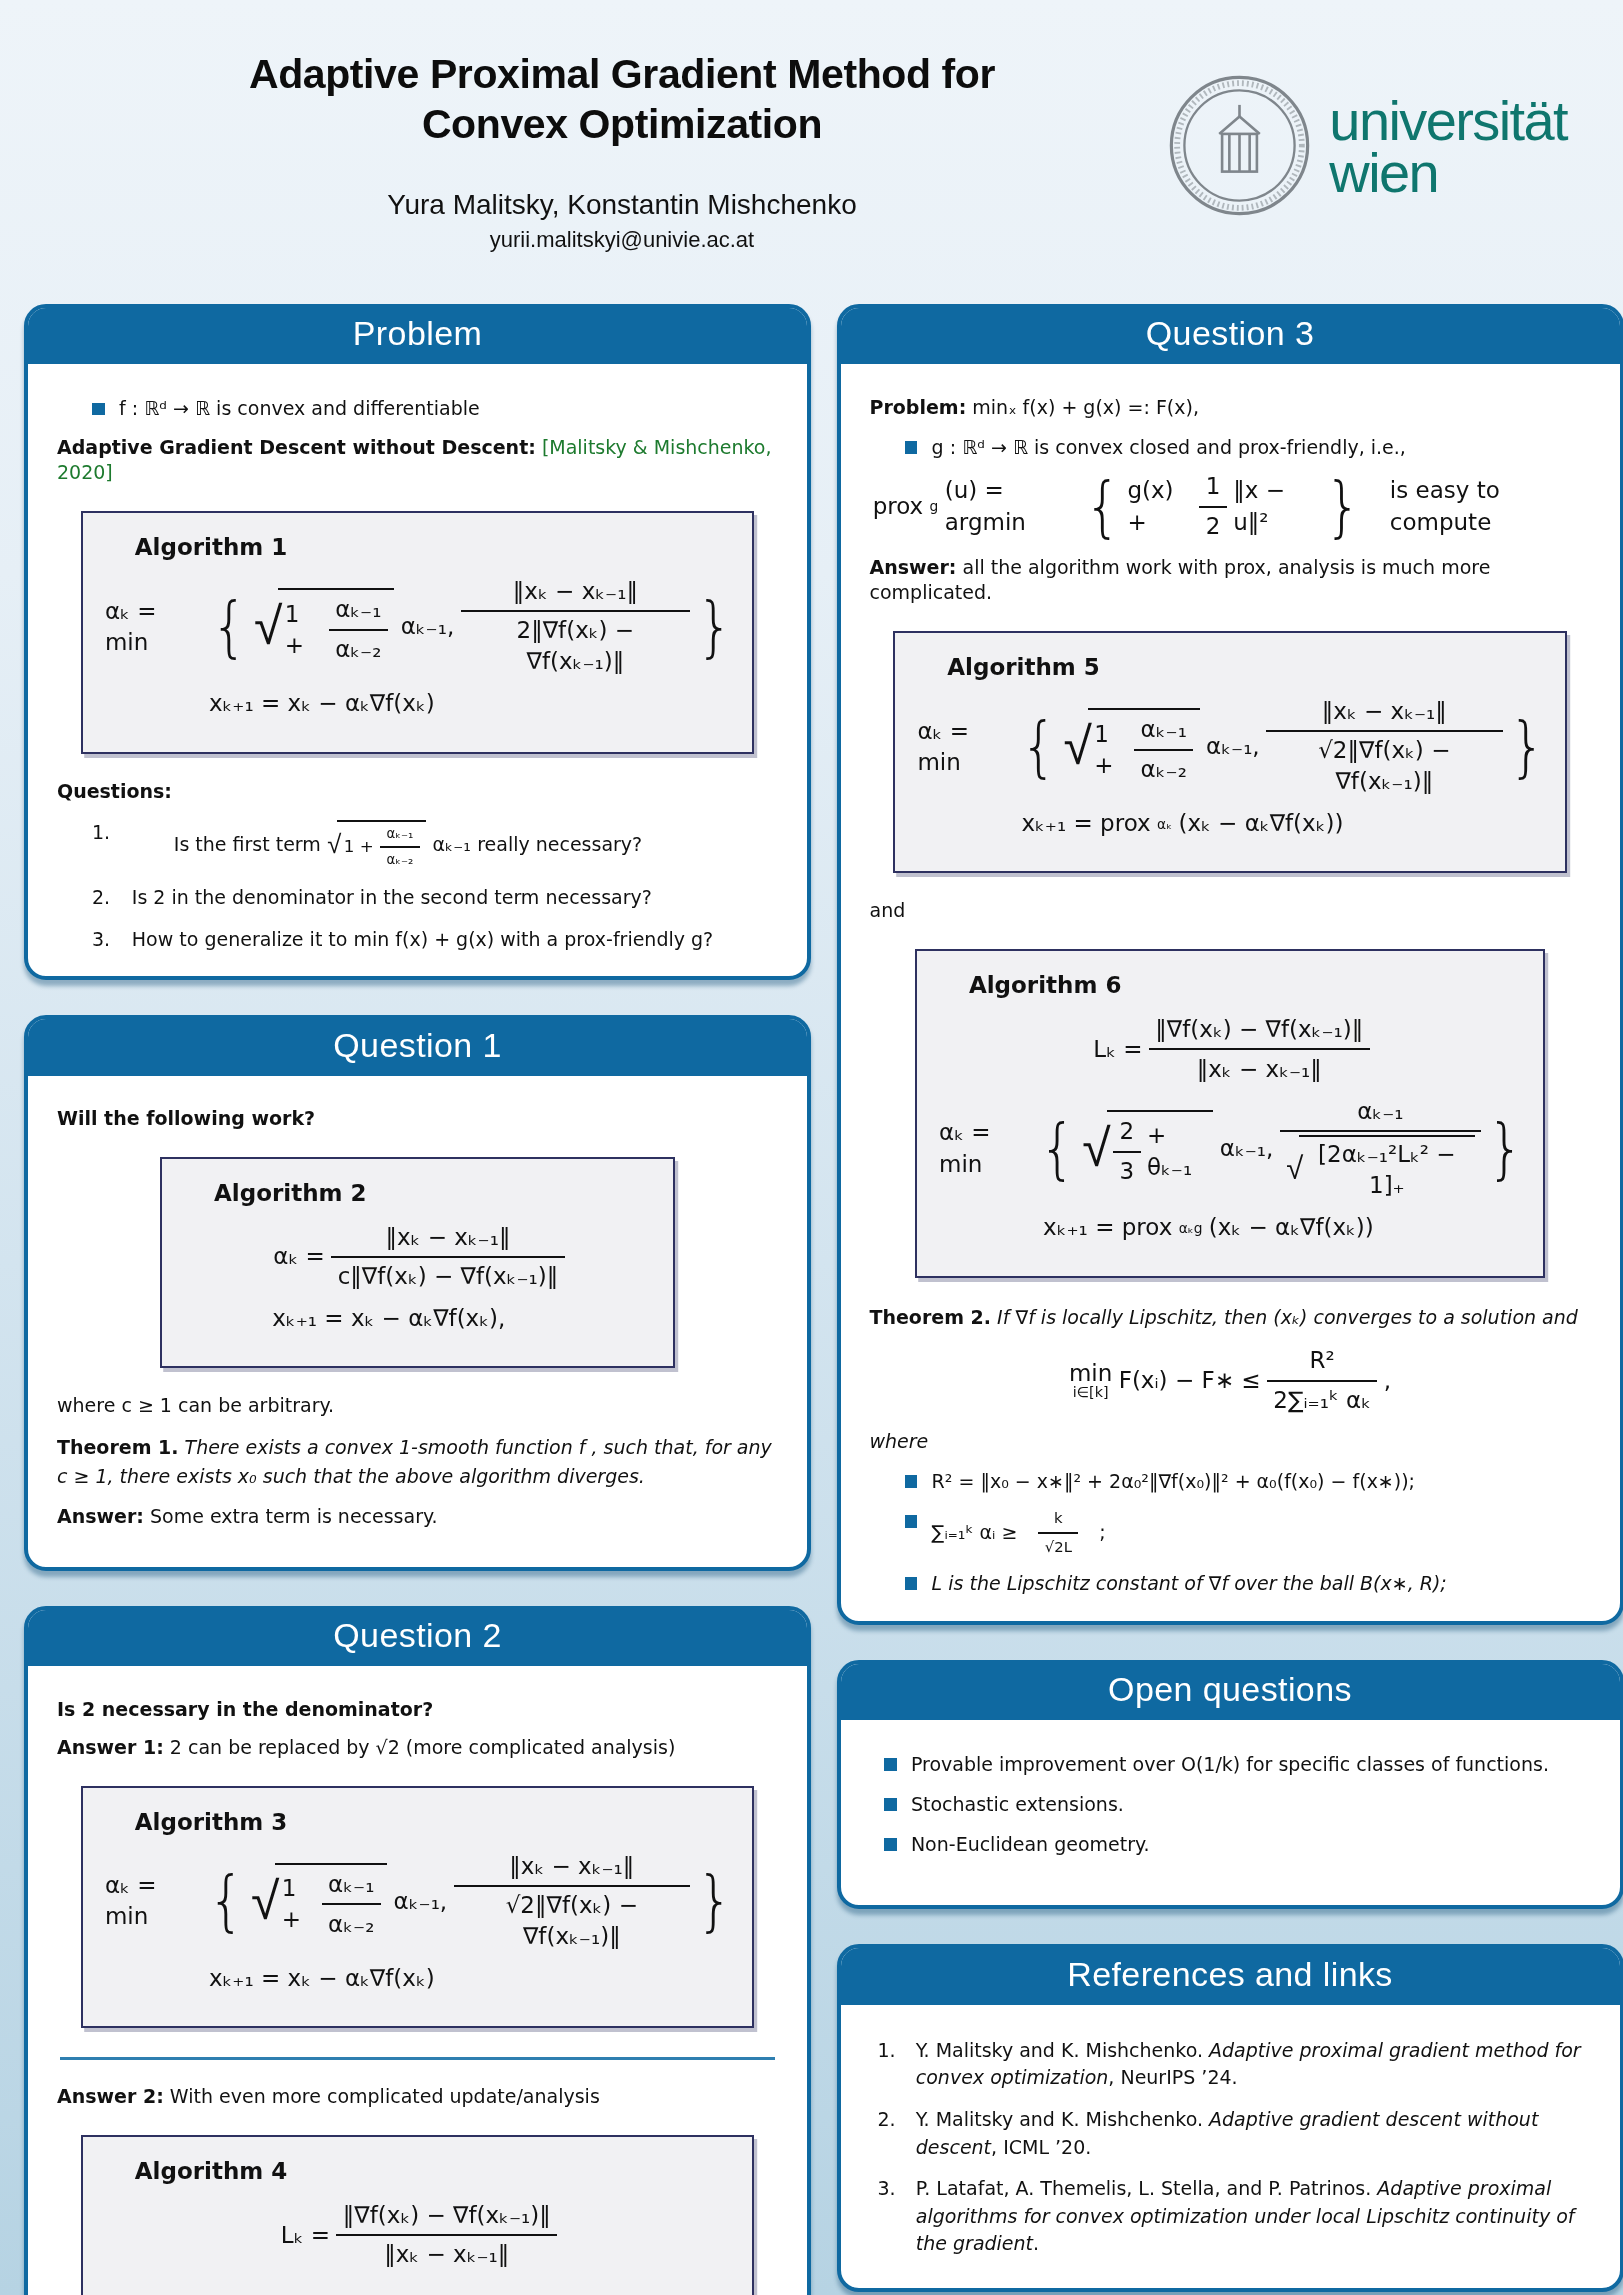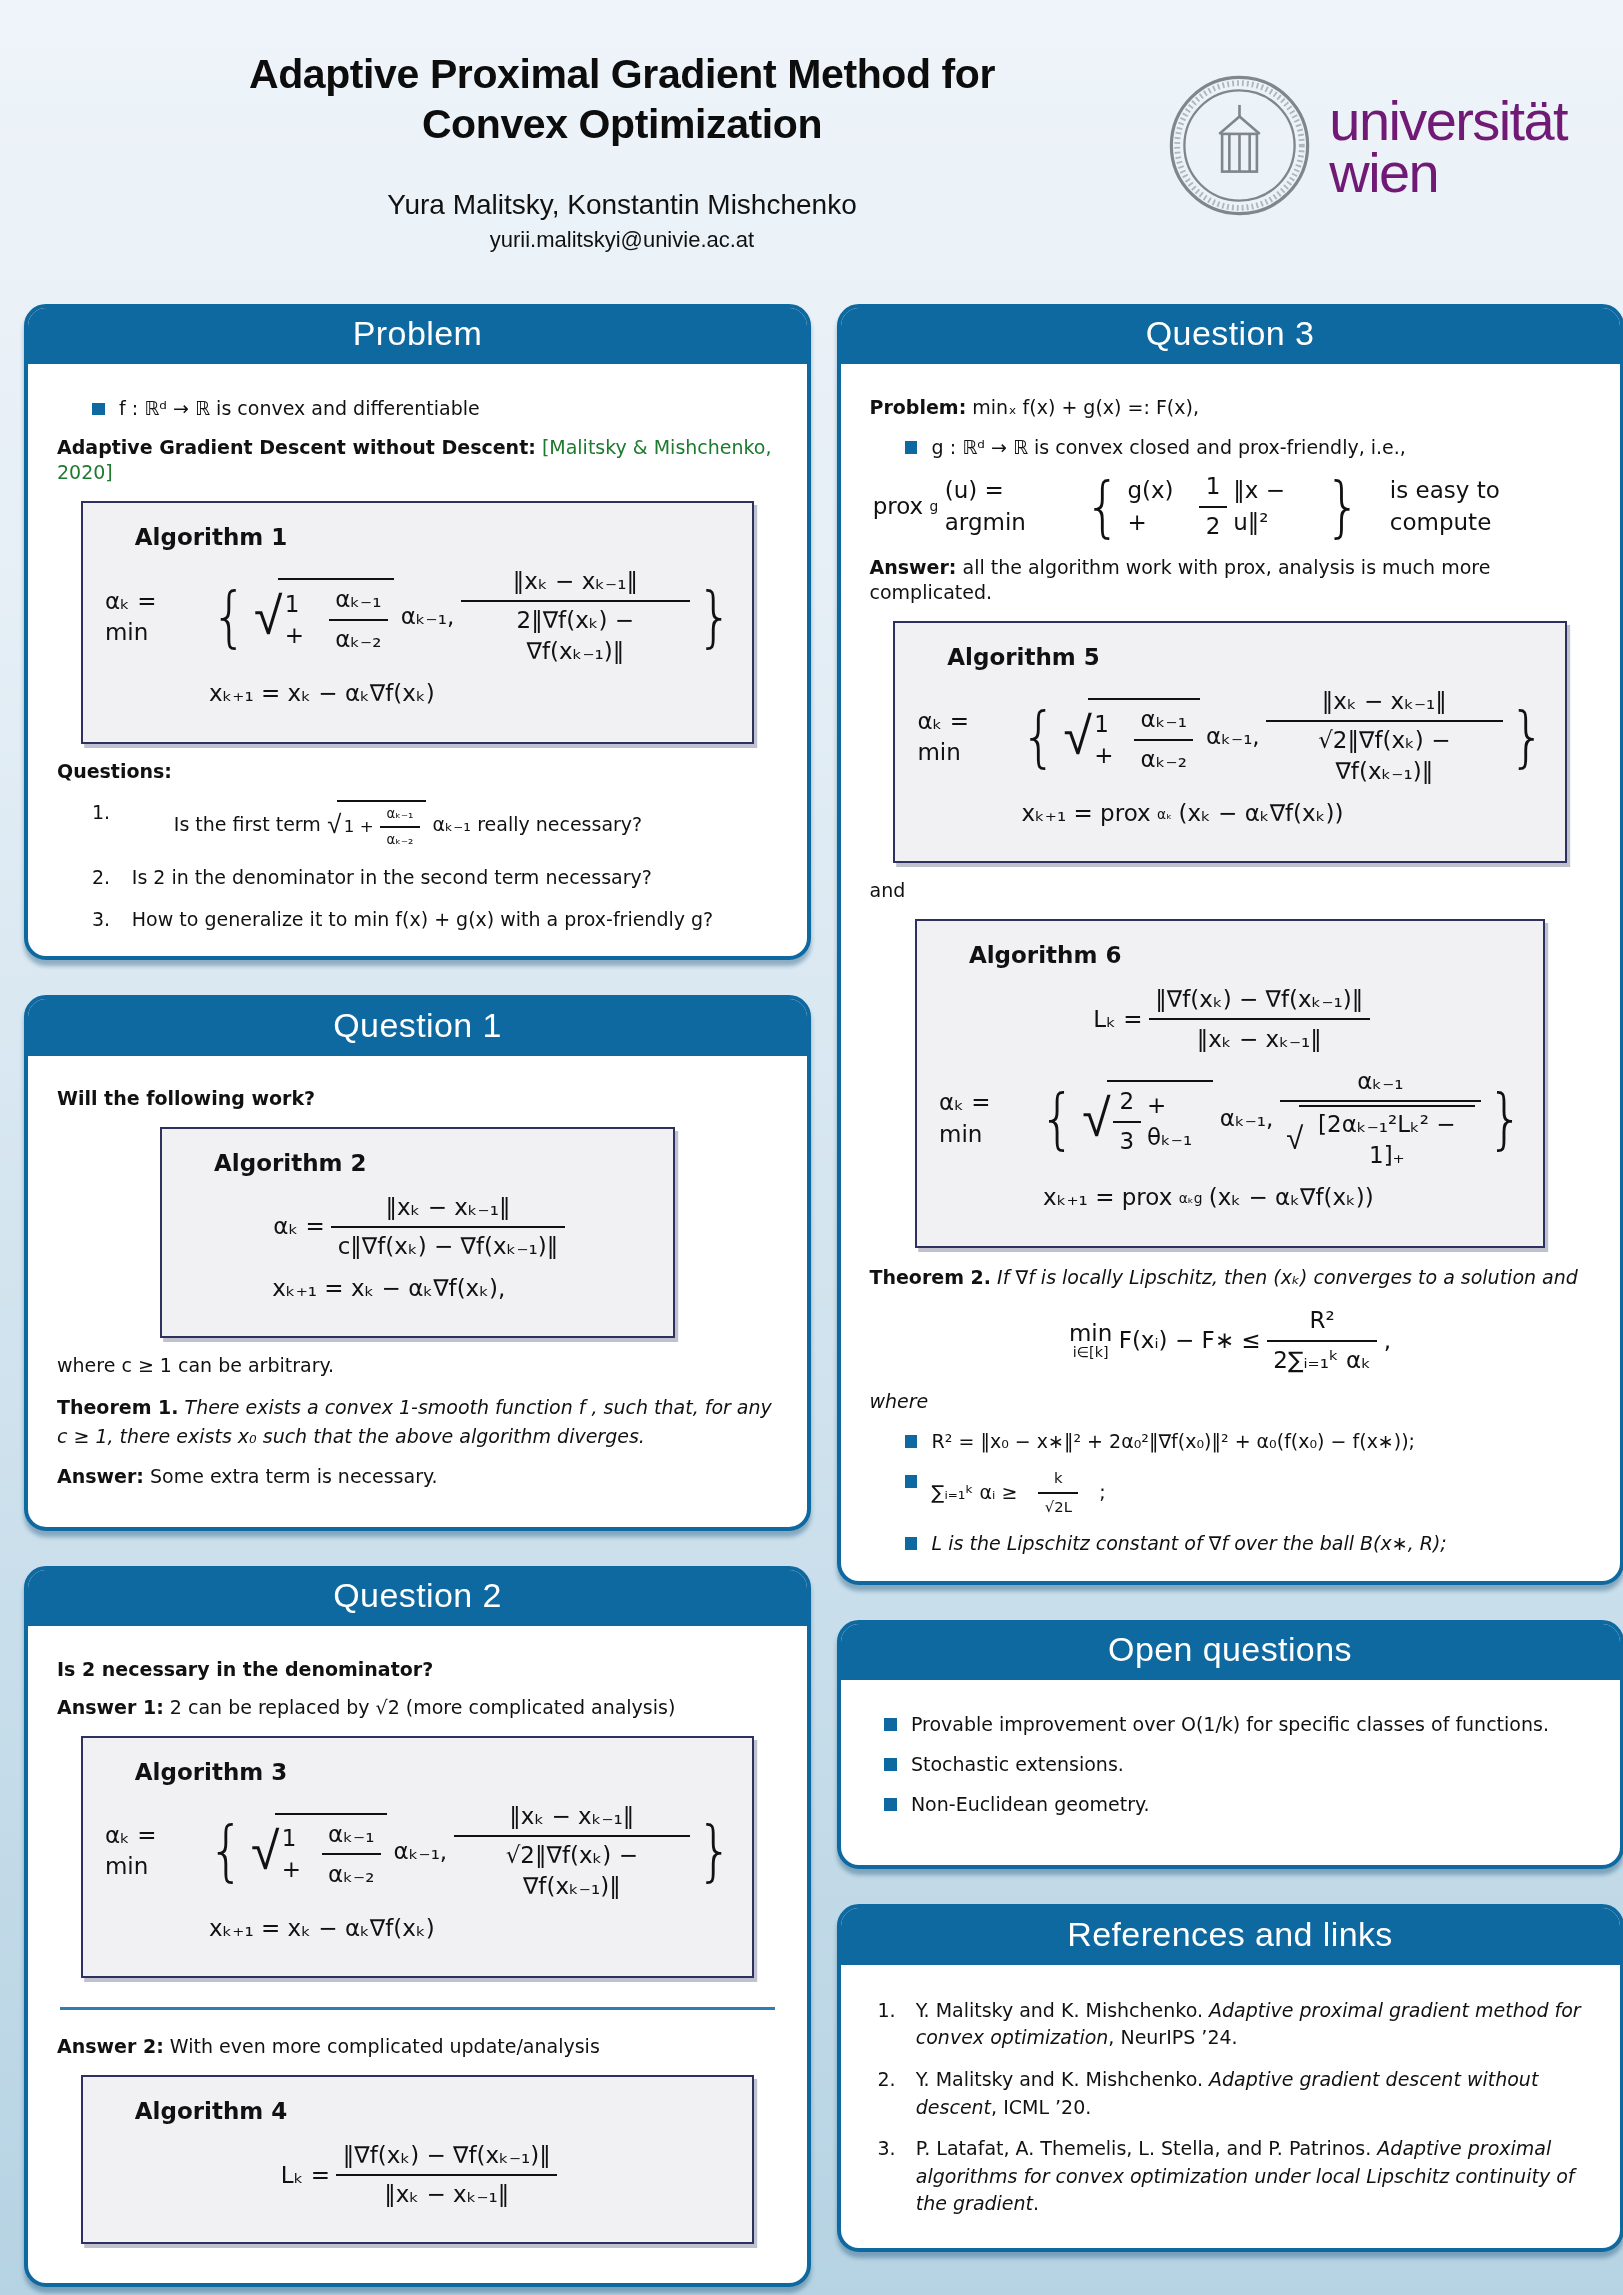--- a/index.html
+++ b/index.html
@@ -8,21 +8,21 @@
     background:linear-gradient(180deg,#eef4f9 0%,#e6eff6 25%,#d3e4ef 55%,#b6d3e3 100%);
     font-family:"Liberation Sans",sans-serif;color:#111;
   }
   
   .page-header{height:304px;position:relative;}
   .header-text{position:absolute;left:112px;top:49px;width:1020px;text-align:center;}
   .title{font-size:41px;font-weight:bold;line-height:1.22;color:#0d0d0d;letter-spacing:-0.4px;}
   .authors{margin-top:40px;font-size:28px;}
   .email{margin-top:6.4px;font-size:22px;}
   .logo{position:absolute;right:57px;top:73px;display:flex;align-items:center;gap:17.5px;}
-  .logo-text{color:#701a75;font-size:56px;line-height:0.92;letter-spacing:-1.6px;}
+  .logo-text{color:#0f766e;font-size:56px;line-height:0.92;letter-spacing:-1.6px;}
   
   .columns{display:flex;gap:25.5px;padding:0 24px;align-items:flex-start;}
   .col{width:787px;flex:none;display:flex;flex-direction:column;}
   
   .box{
     background:#fff;border:4px solid #0f69a1;border-radius:22px;overflow:hidden;
     box-shadow:0 5.6px 4px rgba(15,75,115,0.38);margin-bottom:35px;
   }
   .box-header{background:#0f69a1;color:#fff;text-align:center;font-size:34px;
     padding:6.4px 0 11px;font-weight:400;letter-spacing:0.4px;}
@@ -33,21 +33,21 @@
   .it{font-style:italic;}
   
   .bullet{display:flex;align-items:flex-start;margin:14.3px 0 0 35px;}
   .bullet .sq{width:12.8px;height:12.8px;background:#0f69a1;margin:6.4px 14.3px 0 0;flex:none;}
   .bullet2{margin-left:14.3px;}
   
   .numitem{display:flex;align-items:flex-start;gap:12.8px;margin:16px 0 0 35px;}
   .numitem .n{flex:none;width:27px;}
   
   .algbox{
-    background:#f1f1f3;border:2.4px solid #2e3160;margin:15px auto;width:88%;
+    background:#f1f1f3;border:2.4px solid #2e3160;margin:25px auto;width:88%;
     padding:12.8px 16px 21px 19px;box-shadow:3.2px 4px 0 rgba(46,49,96,0.30);
   }
   .alg-name{font-weight:bold;font-size:23px;margin:6.4px 0 12.8px 33px;font-family:"DejaVu Sans",sans-serif;}
   
   .eq{display:flex;justify-content:center;align-items:center;gap:6.4px;
       font-size:23px;margin:11px 3.2px;font-family:"DejaVu Sans",sans-serif;flex-wrap:nowrap;}
   .eq-left{justify-content:flex-start;padding-left:104px;}
   .frac{display:inline-flex;flex-direction:column;text-align:center;}
   .frac .num{padding:0 6.4px 3.2px;}
   .frac .den{border-top:2px solid #111;padding:3.2px 6.4px 0;}

